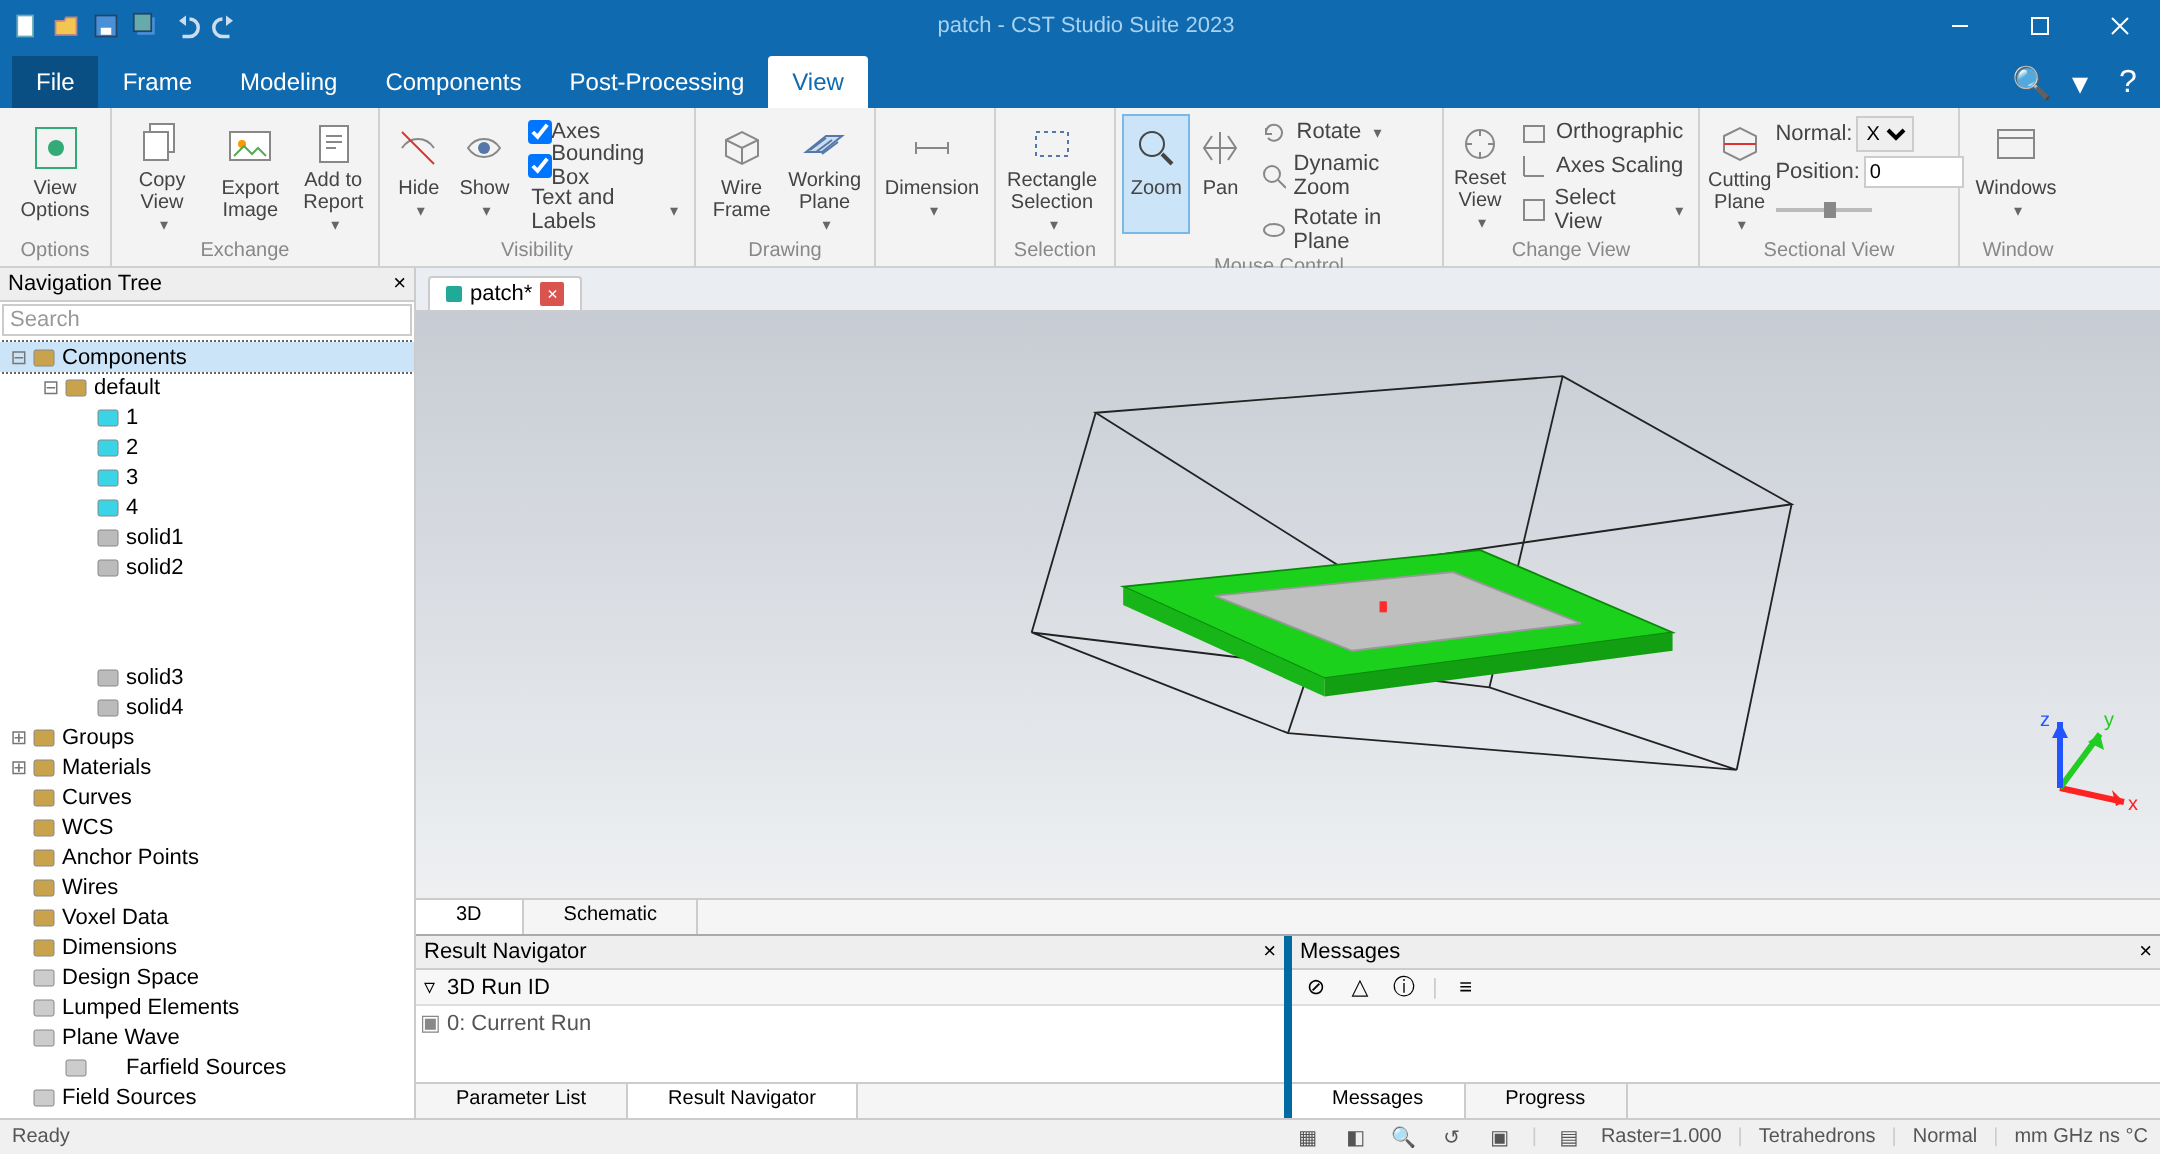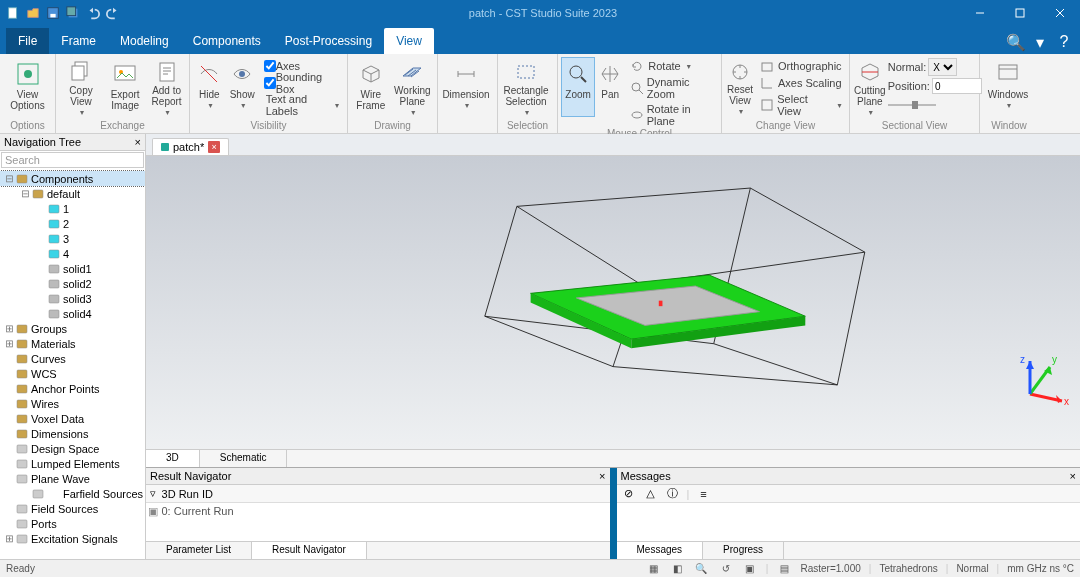--- a/index.html
+++ b/index.html
@@ -28,42 +28,42 @@
   .bigbtn { width:48px; height:58px; display:flex; flex-direction:column; align-items:center; justify-content:flex-start; cursor:pointer; text-align:center; gap:1px; padding-top:2px; }
   .bigbtn .ico { width:28px; height:28px; display:flex; align-items:center; justify-content:center; }
   .bigbtn .lab { font-size:10px; line-height:11px; }
   .bigbtn.zoom { background:#cce4f7; outline:1px solid #7ab8e6; }
   .smallbtn { display:flex; align-items:center; gap:4px; padding:1px 4px; cursor:pointer; }
   .chk { display:flex; align-items:center; gap:0; font-size:11px; cursor:pointer; padding:1px 2px; height:16px;}
   .chk input {width:12px;height:12px;}
   .caret { font-size:8px; color:#666; margin-left:2px; }
   
   .main { display:flex; height: calc(577px - 26px - 28px - 80px - 18px); }
-  .navpanel { width:146px; border-right:1px solid #ccc; display:flex; flex-direction:column; background:#fff; }
+  .navpanel { width:208px; border-right:1px solid #ccc; display:flex; flex-direction:column; background:#fff; }
   .panel-hdr { background:#eee; border-bottom:1px solid #ccc; font-size:11px; padding:2px 4px; display:flex; justify-content:space-between; align-items:center; }
   .panel-hdr .x { cursor:pointer; font-size:11px; }
   .searchfld { border:1px solid #ccc; font-size:11px; padding:1px 3px; margin:1px; height:16px; color:#999;}
   .tree { flex:1; overflow:auto; font-size:11px; padding:2px 0; }
   .tn { display:flex; align-items:center; height:15px; cursor:pointer; white-space:nowrap; }
   .tn.sel { background:#cce4f7; outline:1px dotted #666; }
   .tn .tw { display:inline-block; width:11px; text-align:center; color:#777; font-size:10px; cursor:pointer; }
   .tn .ico { width:14px; height:12px; display:inline-flex; align-items:center; justify-content:center; margin-right:2px;}
   
   .view { flex:1; display:flex; flex-direction:column; }
   .doctabs { height:22px; background:#eaedf1; border-bottom:1px solid #ccc; display:flex; align-items:flex-end; padding-left:6px; gap:2px;}
   .doctab { background:#fff; border:1px solid #ccc; border-bottom:none; font-size:11px; padding:2px 8px; display:flex; align-items:center; gap:4px; border-radius:2px 2px 0 0;}
   .doctab .dot { width:8px;height:8px; background:#2a9; border-radius:1px;}
   .doctab .close { background:#d9534f; color:#fff; font-size:9px; width:12px; height:12px; display:flex; align-items:center; justify-content:center; border-radius:1px; cursor:pointer;}
   .canvas { flex:1; position:relative; background:linear-gradient(#c7ccd4, #eef0f2); overflow:hidden;}
   .lowtabs { height:18px; display:flex; border-top:1px solid #ccc; background:#f5f5f5; font-size:10px;}
   .lowtab { padding:2px 20px; border-right:1px solid #ccc; cursor:pointer; }
   .lowtab.active { background:#fff; }
   
   .lower { height:92px; display:flex; border-top:1px solid #aaa; }
-  .lp { flex:1; display:flex; flex-direction:column; border-right:7px solid #0369a1; }
+  .lp { flex:1; display:flex; flex-direction:column; border-right:4px solid #0369a1; }
   .lp-hdr { background:#eee; font-size:11px; padding:2px 4px; display:flex; justify-content:space-between; border-bottom:1px solid #ccc;}
   .lp-body { flex:1; background:#fff; font-size:11px; padding:2px; color:#555;}
   .lp-tbhdr { background:#f7f7f7; border-bottom:1px solid #ddd; padding:2px 4px; display:flex; align-items:center; gap:6px; font-size:11px; height:18px;}
   .bottombar { height:18px; background:#f0f0f0; border-top:1px solid #ccc; display:flex; align-items:center; font-size:10px; color:#555; padding:0 6px; gap:8px;}
   .bottombar .sp { flex:1; }
   .sb-ico {width:16px;height:14px;display:inline-flex;align-items:center;justify-content:center;cursor:pointer;}
   
   .triad { position:absolute; right:10px; bottom:40px; width:60px; height:60px; }
   .vcol { display:flex; flex-direction:column; gap:1px; font-size:11px;}
   .row-xy {display:flex;align-items:center;gap:2px;height:18px;}
@@ -495,21 +495,21 @@
         </div>
         <div class="tn" style="padding-left: 36px;">
           <span class="tw"></span>
           <span class="ico">
             <svg width="12" height="10">
               <rect x="1" y="1" width="10" height="8" rx="1" fill="#bbb" stroke="#888" stroke-width="0.5"></rect>
             </svg>
           </span>
           <span>solid2</span>
         </div>
-        <div class="tn" style="padding-left: 36px;">
+        <div class="tn" style="padding-left: 36px; margin-top: 40px;">
           <span class="tw"></span>
           <span class="ico">
             <svg width="12" height="10">
               <rect x="1" y="1" width="10" height="8" rx="1" fill="#bbb" stroke="#888" stroke-width="0.5"></rect>
             </svg>
           </span>
           <span>solid3</span>
         </div>
         <div class="tn" style="padding-left: 36px;">
           <span class="tw"></span>

